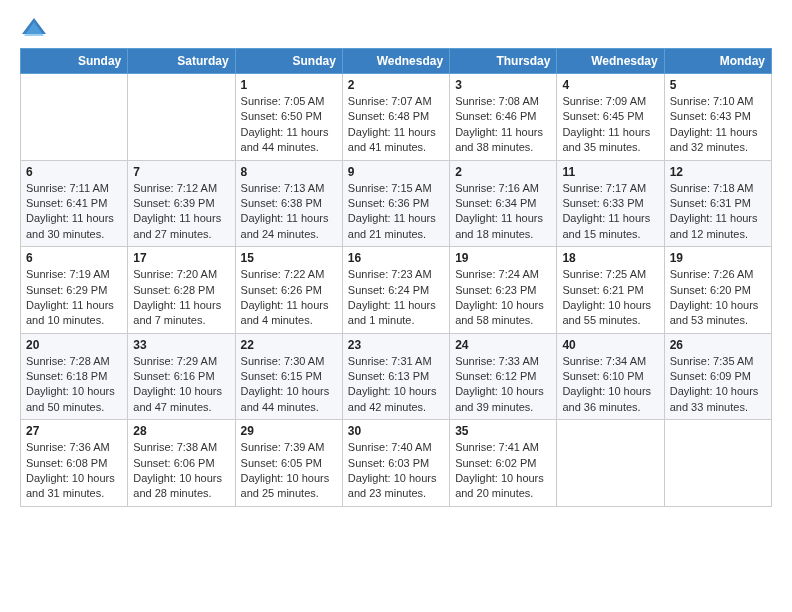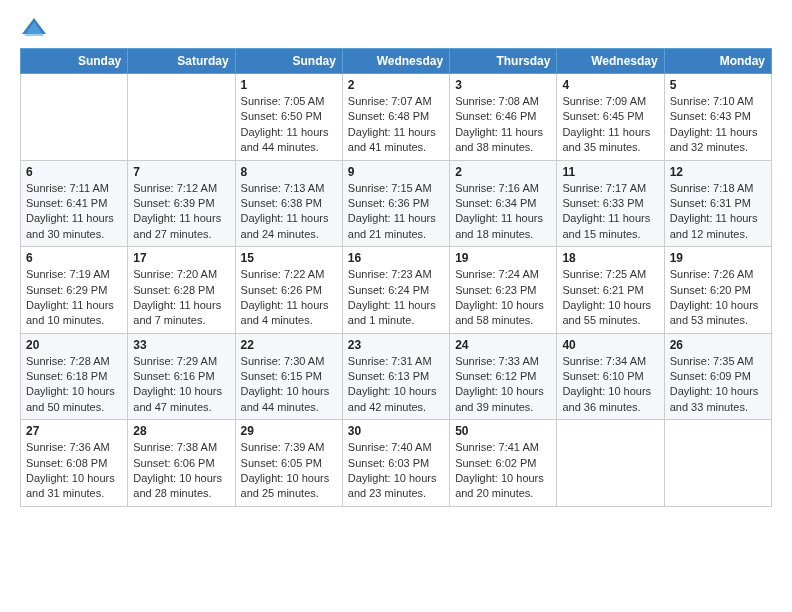--- a/index.html
+++ b/index.html
@@ -237,20 +237,20 @@
         </td>
         <td>
           <span class="day-number">29</span>
           <div class="day-info">Sunrise: 7:39 AM<br>Sunset: 6:05 PM<br>Daylight: 10 hours and 25 minutes.</div>
         </td>
         <td>
           <span class="day-number">30</span>
           <div class="day-info">Sunrise: 7:40 AM<br>Sunset: 6:03 PM<br>Daylight: 10 hours and 23 minutes.</div>
         </td>
         <td>
-          <span class="day-number">50</span>
+          <span class="day-number">35</span>
           <div class="day-info">Sunrise: 7:41 AM<br>Sunset: 6:02 PM<br>Daylight: 10 hours and 20 minutes.</div>
         </td>
         <td></td>
         <td></td>
       </tr>
     </tbody>
 </table>
 
 </body></html>

